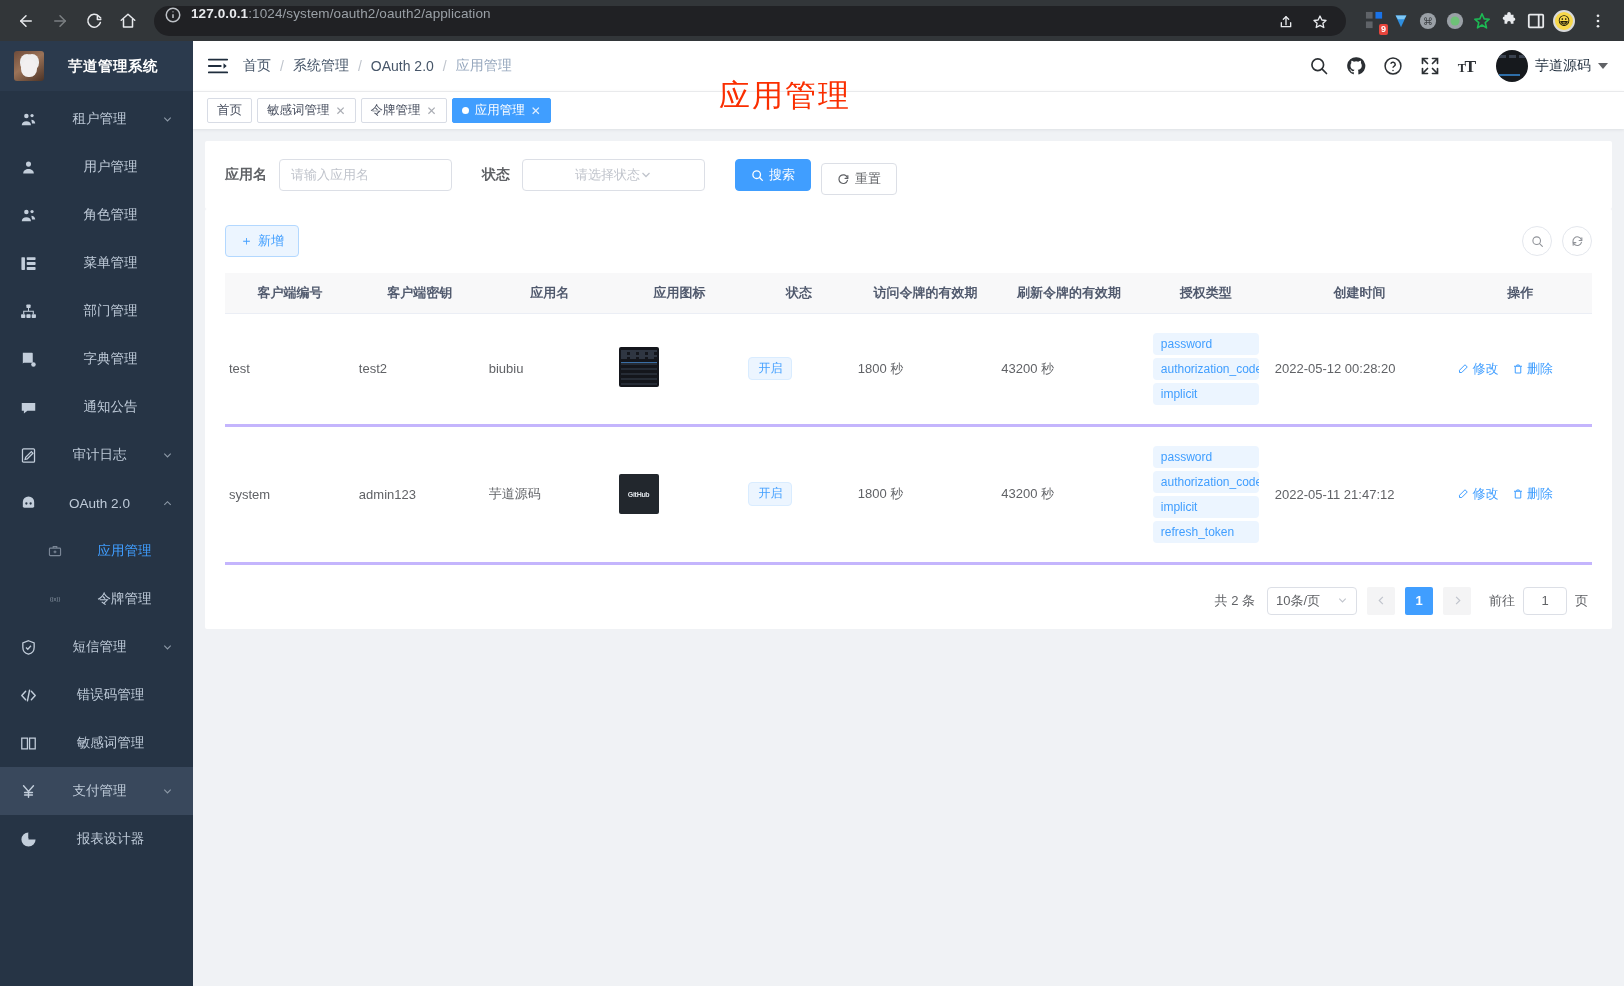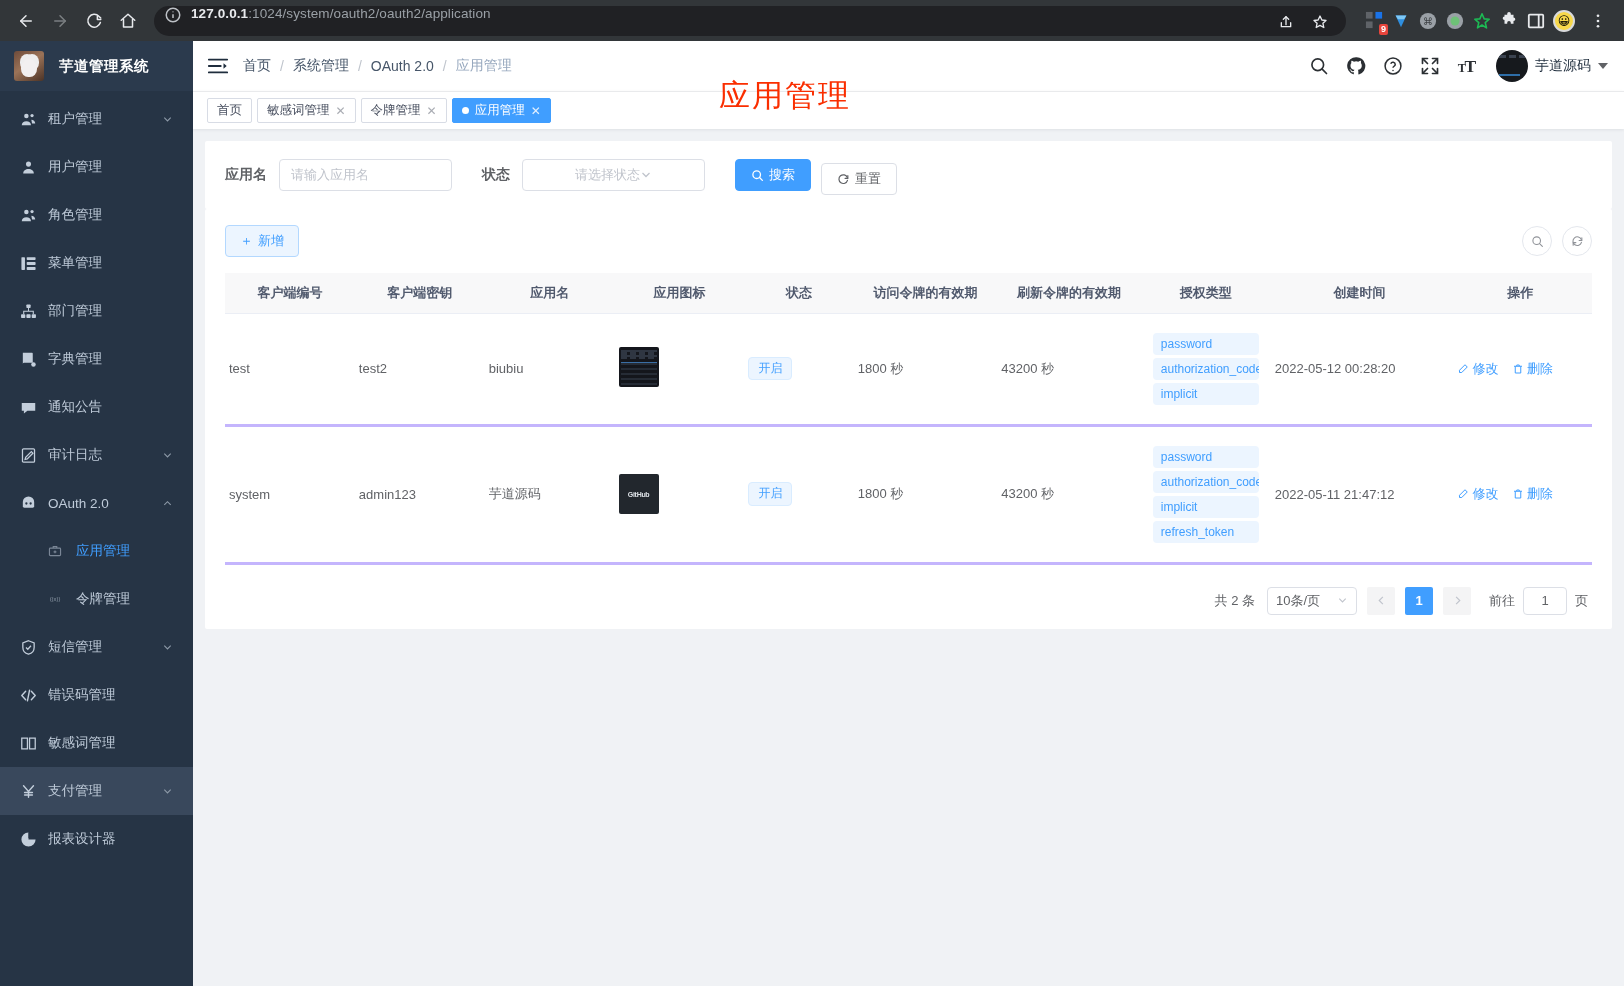--- a/index.html
+++ b/index.html
@@ -52,36 +52,36 @@
 
   
   .app { display: flex; height: 945px; }
 
   
   .sidebar {
     width: 193px; background: #263445; color: #bfcbd9; flex-shrink: 0;
     overflow: hidden; position: relative;
   }
   .logo-row {
-    height: 50px; display: flex; align-items: center; gap: 15px;
+    height: 50px; display: flex; align-items: center; gap: 24px;
     padding: 12px 14px; background: #2b3a4d;
   }
   .logo-img {
     width: 30px; height: 30px; border-radius: 3px; flex-shrink: 0;
     background: linear-gradient(145deg,#6e4b3a 0%, #9b7358 45%, #4c3326 100%);
     position: relative; overflow: hidden;
   }
   .logo-img::after {
     content: ""; position: absolute; left: 7px; top: 8px; width: 16px; height: 18px;
     border-radius: 50% 50% 45% 45%; background: #f2f0f0;
     box-shadow: -2px -6px 0 -1px #eee, 3px -6px 0 -1px #eee;
   }
   .logo-title { font-size: 14.5px; color: #fff; font-weight: 700; letter-spacing: .5px; }
 
-  .menu { padding-top: 4px; }
+  .menu { padding-top: 4px; text-align: center; }
   .menu-item {
     height: 48px; display: flex; align-items: center; padding: 0 20px;
     font-size: 13.5px; color: #bfcbd9; gap: 11px; position: relative;
   }
   .menu-item .m-ico {
     width: 17px; height: 17px; flex-shrink: 0; display: flex;
     align-items: center; justify-content: center; color: #c3cedb;
   }
   .menu-item .m-ico svg { width: 17px; height: 17px; }
   .menu-item .m-label { flex: 1; white-space: nowrap; }

